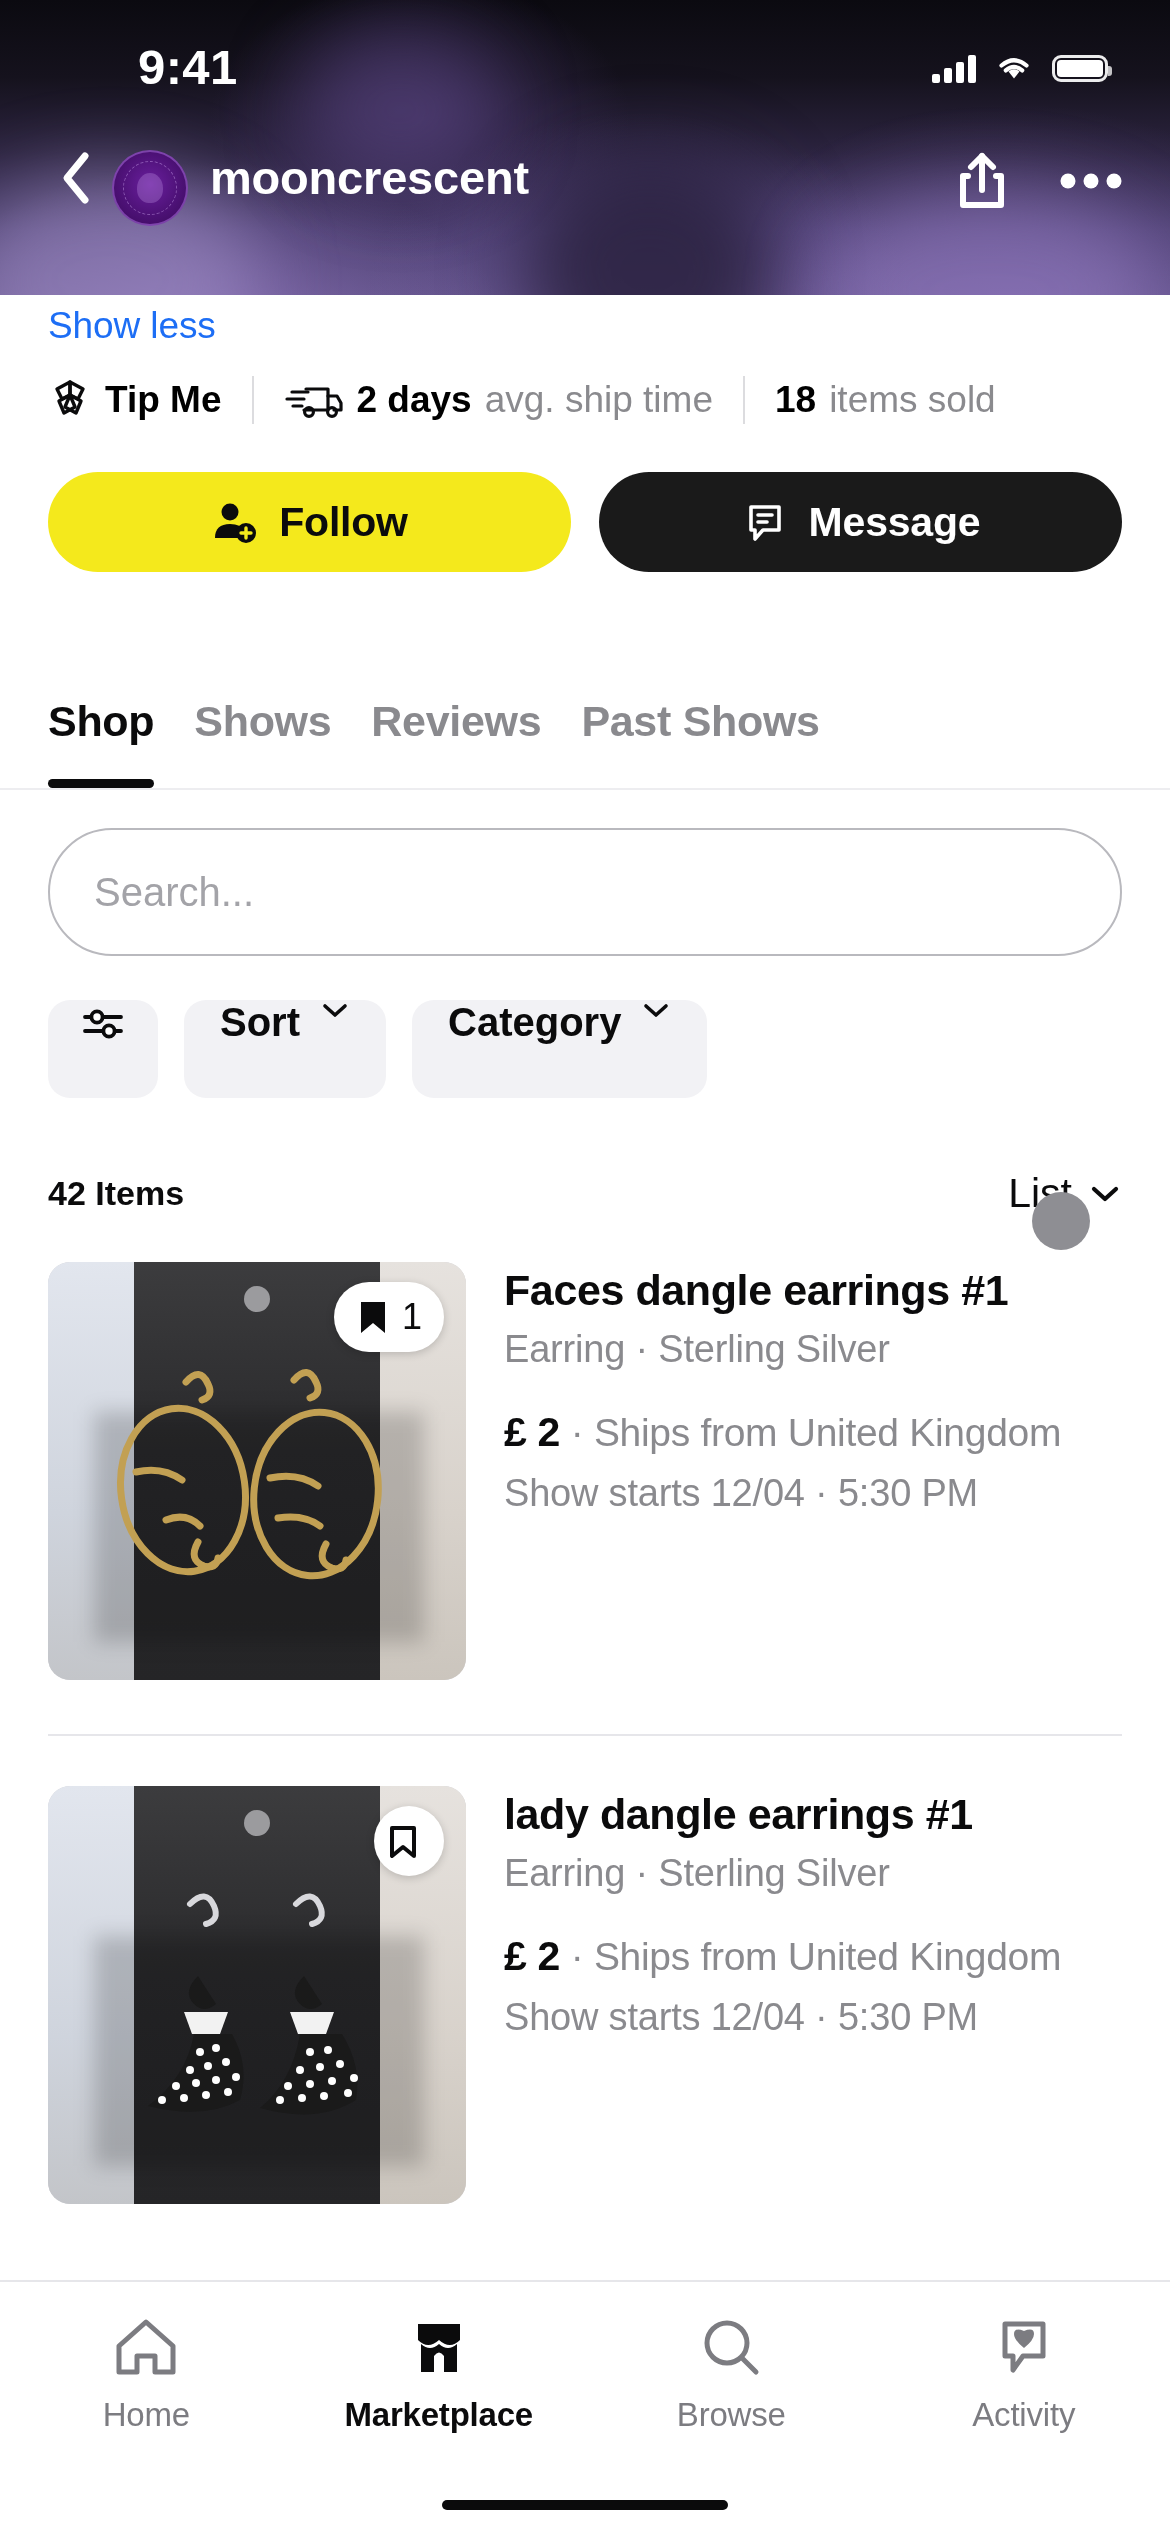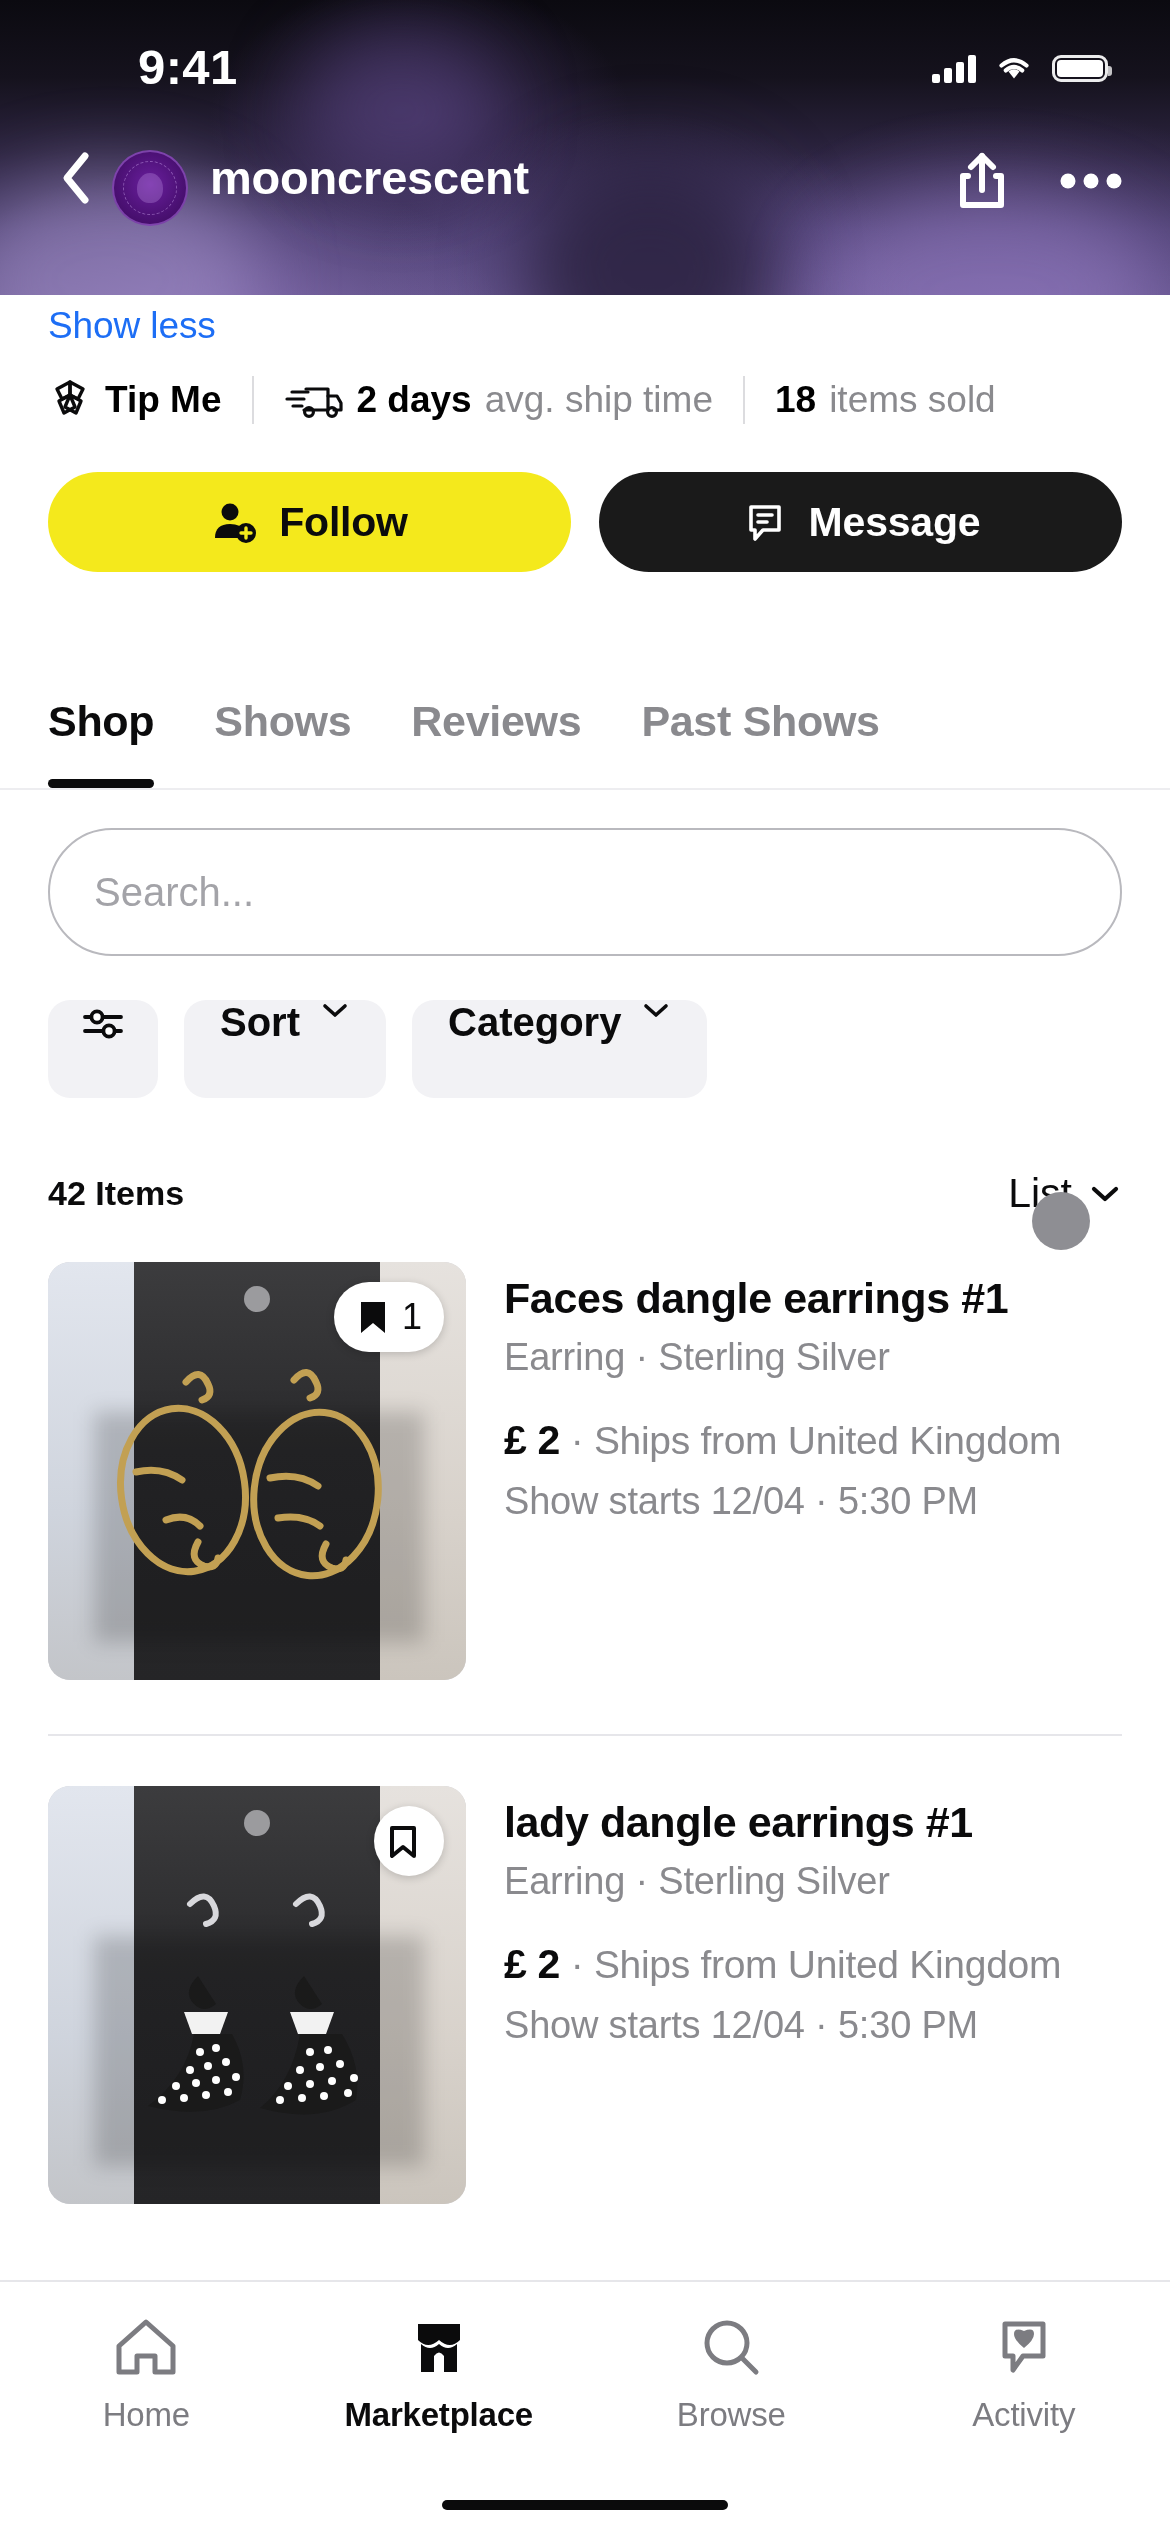--- a/index.html
+++ b/index.html
@@ -100,21 +100,21 @@
     flex:1; height:100px; border-radius:50px;
     display:flex; align-items:center; justify-content:center; gap:20px;
     font-size:41px; font-weight:700; letter-spacing:-.2px; cursor:pointer;
   }
   .btn-follow { background:#f4e91c; color:#0b0b0c; }
   .btn-message { background:#1a1a1a; color:#ffffff; }
 
   
   .tabs {
     position:absolute; top:660px; left:0; width:1170px; height:130px;
-    display:flex; align-items:center; padding:0 48px; gap:60px;
+    display:flex; align-items:center; padding:0 48px; gap:40px;
     border-bottom:2px solid #ededf0;
   }
   .tab { font-size:43px; font-weight:700; color:#8a8a8e; letter-spacing:-.3px; position:relative; padding-bottom:6px; }
   .tab.active { color:#0b0b0c; }
   .tab.active::after {
     content:""; position:absolute; left:0; right:0; bottom:-36px; height:9px;
     background:#0b0b0c; border-radius:5px;
   }
 
   
@@ -172,21 +172,21 @@
 
   .bookmark-badge {
     position:absolute; right:22px; top:20px; z-index:5;
     height:70px; background:#fff; border-radius:40px;
     display:flex; align-items:center; gap:12px; padding:0 22px;
     box-shadow:0 2px 8px rgba(0,0,0,.18);
   }
   .bookmark-badge.circle { width:70px; padding:0; justify-content:center; }
   .badge-count { font-size:36px; font-weight:500; color:#0b0b0c; }
 
-  .info { flex:1; padding-top:4px;margin-top:8px; }
+  .info { flex:1; padding-top:4px; }
   .p-title { font-size:43px; font-weight:700; color:#0b0b0c; letter-spacing:-.4px; line-height:1.12; }
   .p-sub { font-size:38px; color:#8a8a8e; margin-top:14px; letter-spacing:-.2px; }
   .p-price-row { font-size:39px; color:#8a8a8e; margin-top:38px; letter-spacing:-.3px; white-space:nowrap; }
   .p-price { font-size:41px; font-weight:700; color:#0b0b0c; }
   .p-show { font-size:38px; color:#8a8a8e; margin-top:16px; letter-spacing:-.2px; }
 
   
   .bottomnav {
     position:absolute; bottom:0; left:0; width:1170px; height:252px;
     background:#fff; border-top:2px solid #e6e6ea;

